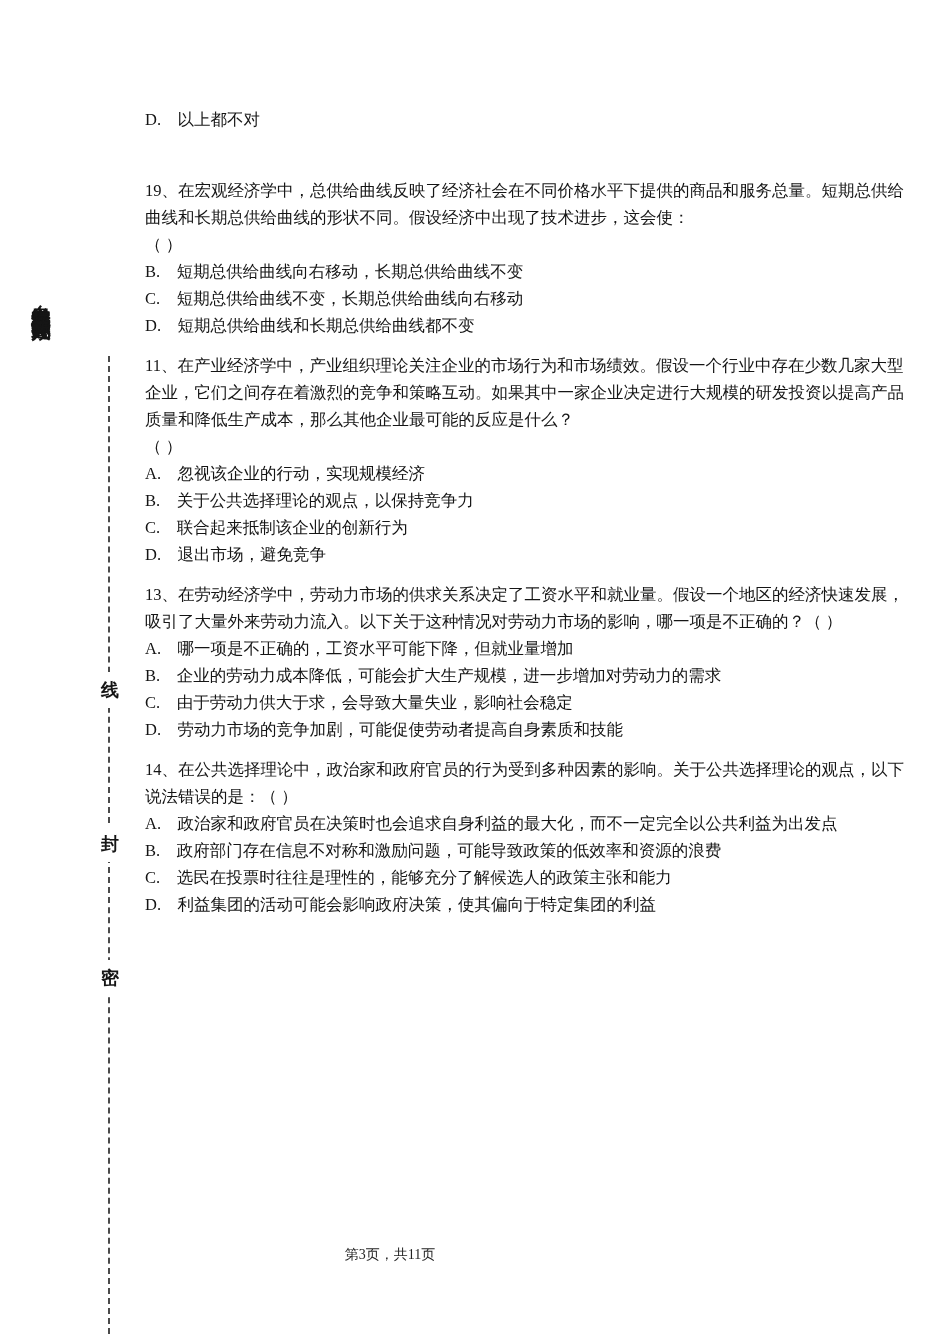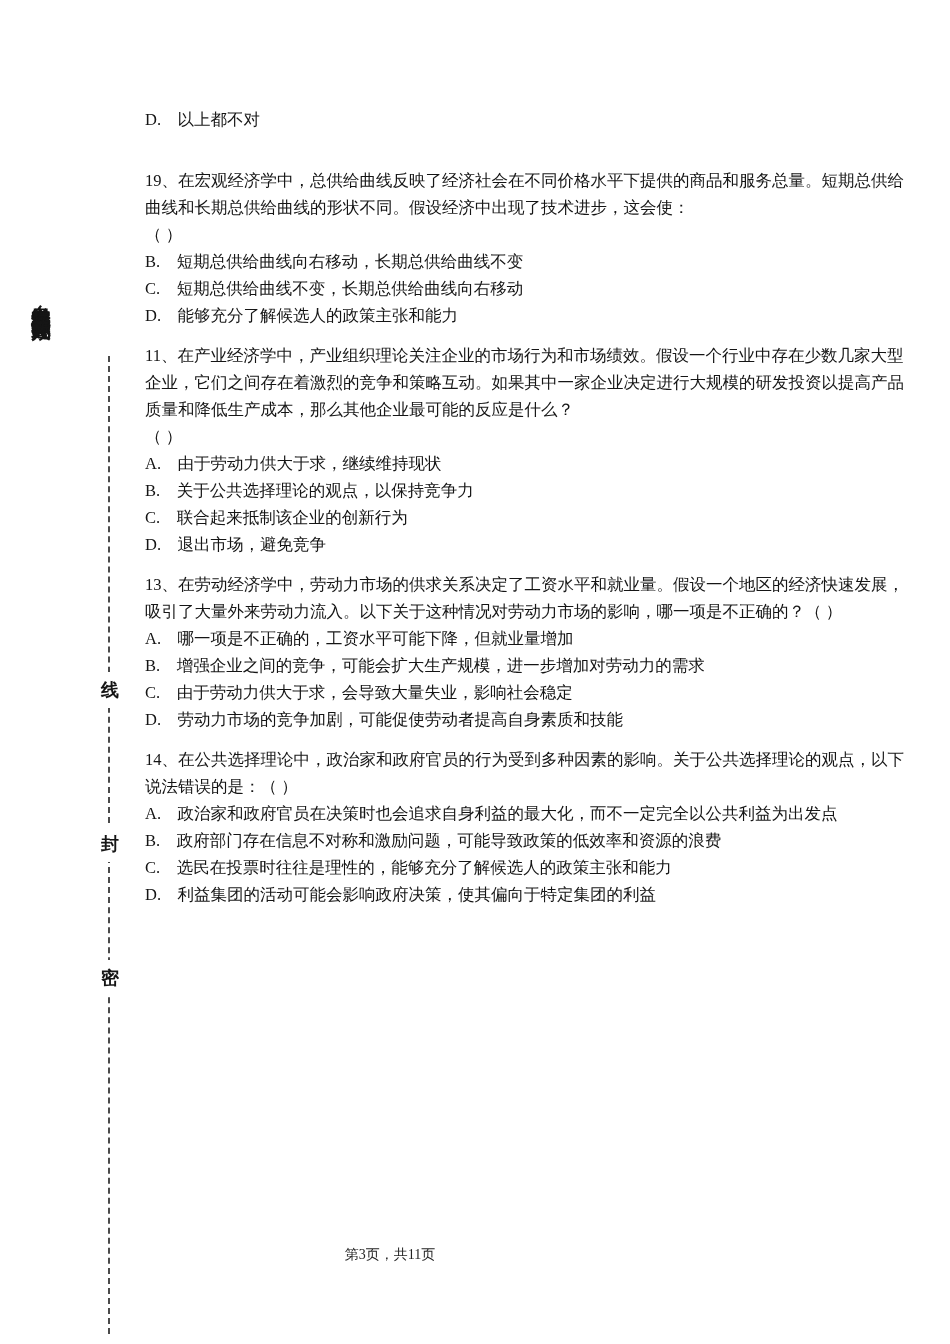--- a/index.html
+++ b/index.html
@@ -44,21 +44,21 @@
   }
 
   
   .main {
     position:absolute;
     left:145px; top:106px;
     width:770px;
     font-size:16.5px;
     line-height:27px;
   }
-  .carryover { margin-bottom:34px; white-space:pre-wrap; }
+  .carryover { margin-bottom:44px; white-space:pre-wrap; }
   .question { margin-bottom:13px; margin-top:13px; }
   .stem   { white-space:pre-wrap; }
   .option { white-space:pre-wrap; }
 
   
   .footer {
     position:absolute;
     top:1246px; left:0;
     width:780px;
     text-align:center;
@@ -80,37 +80,37 @@
 
   <div class="main">
 
     <div class="carryover">D.　以上都不对</div>
 
     <div class="question">
       <div class="stem">19、在宏观经济学中，总供给曲线反映了经济社会在不同价格水平下提供的商品和服务总量。短期总供给曲线和长期总供给曲线的形状不同。假设经济中出现了技术进步，这会使：
 （ ）</div>
       <div class="option">B.　短期总供给曲线向右移动，长期总供给曲线不变</div>
       <div class="option">C.　短期总供给曲线不变，长期总供给曲线向右移动</div>
-      <div class="option">D.　能够充分了解候选人的政策主张和能力</div>
+      <div class="option">D.　短期总供给曲线和长期总供给曲线都不变</div>
     </div>
 
     <div class="question">
       <div class="stem">11、在产业经济学中，产业组织理论关注企业的市场行为和市场绩效。假设一个行业中存在少数几家大型企业，它们之间存在着激烈的竞争和策略互动。如果其中一家企业决定进行大规模的研发投资以提高产品质量和降低生产成本，那么其他企业最可能的反应是什么？
 （ ）</div>
-      <div class="option">A.　由于劳动力供大于求，继续维持现状</div>
+      <div class="option">A.　忽视该企业的行动，实现规模经济</div>
       <div class="option">B.　关于公共选择理论的观点，以保持竞争力</div>
       <div class="option">C.　联合起来抵制该企业的创新行为</div>
       <div class="option">D.　退出市场，避免竞争</div>
     </div>
 
 
     <div class="question">
       <div class="stem">13、在劳动经济学中，劳动力市场的供求关系决定了工资水平和就业量。假设一个地区的经济快速发展，吸引了大量外来劳动力流入。以下关于这种情况对劳动力市场的影响，哪一项是不正确的？（ ）</div>
       <div class="option">A.　哪一项是不正确的，工资水平可能下降，但就业量增加</div>
-      <div class="option">B.　增强企业之间的竞争，可能会扩大生产规模，进一步增加对劳动力的需求</div>
+      <div class="option">B.　企业的劳动力成本降低，可能会扩大生产规模，进一步增加对劳动力的需求</div>
       <div class="option">C.　由于劳动力供大于求，会导致大量失业，影响社会稳定</div>
       <div class="option">D.　劳动力市场的竞争加剧，可能促使劳动者提高自身素质和技能</div>
     </div>
 
     <div class="question">
       <div class="stem">14、在公共选择理论中，政治家和政府官员的行为受到多种因素的影响。关于公共选择理论的观点，以下说法错误的是：（ ）</div>
       <div class="option">A.　政治家和政府官员在决策时也会追求自身利益的最大化，而不一定完全以公共利益为出发点</div>
       <div class="option">B.　政府部门存在信息不对称和激励问题，可能导致政策的低效率和资源的浪费</div>
       <div class="option">C.　选民在投票时往往是理性的，能够充分了解候选人的政策主张和能力</div>
       <div class="option">D.　利益集团的活动可能会影响政府决策，使其偏向于特定集团的利益</div>

